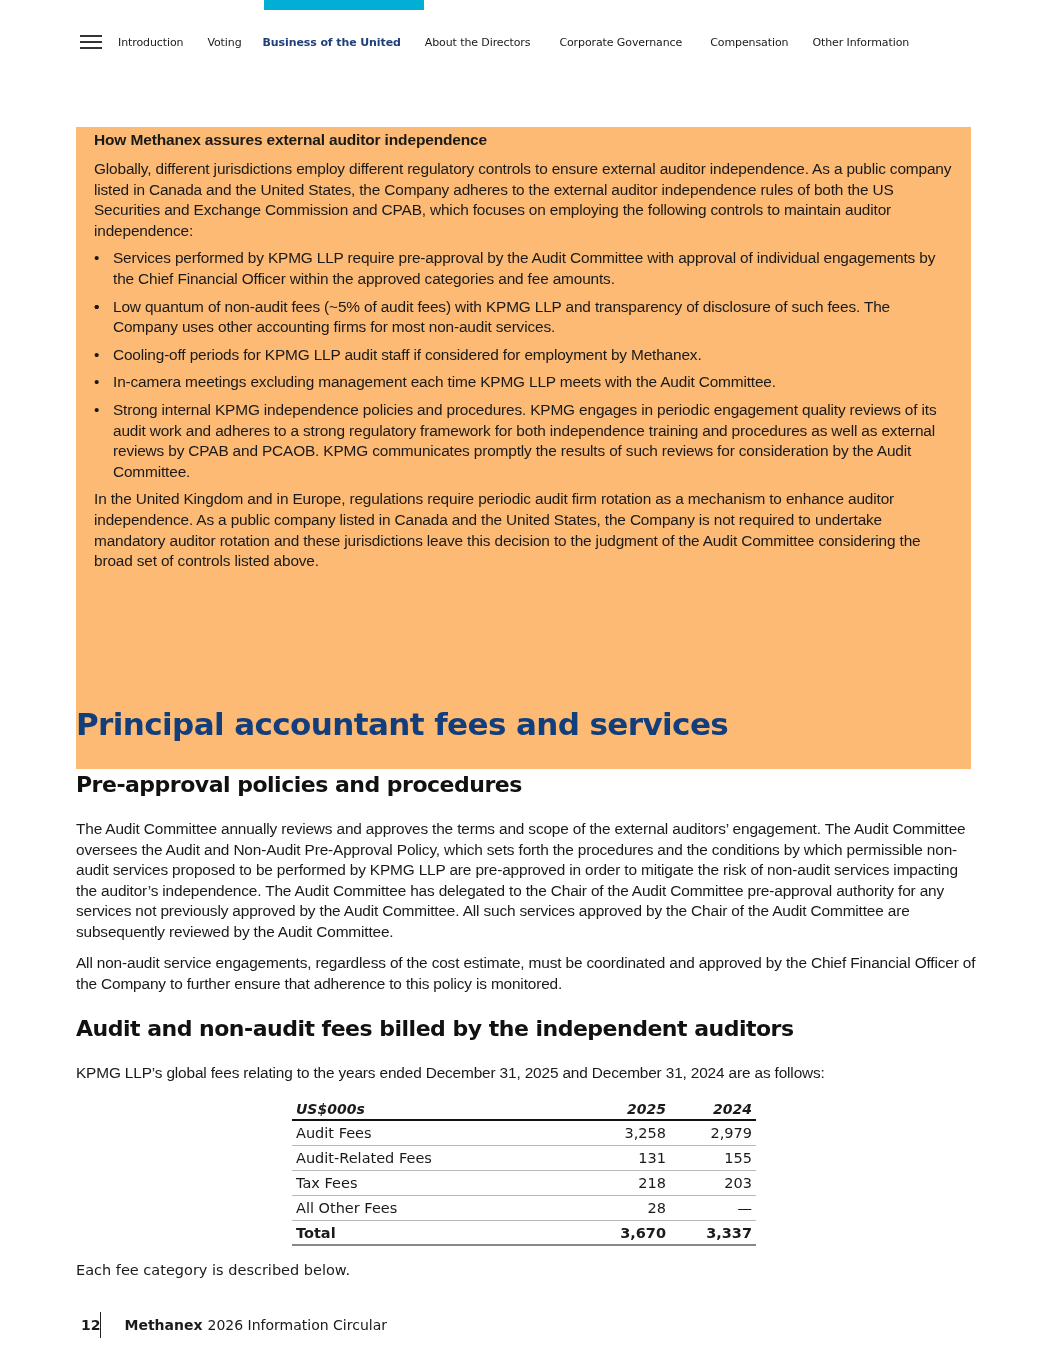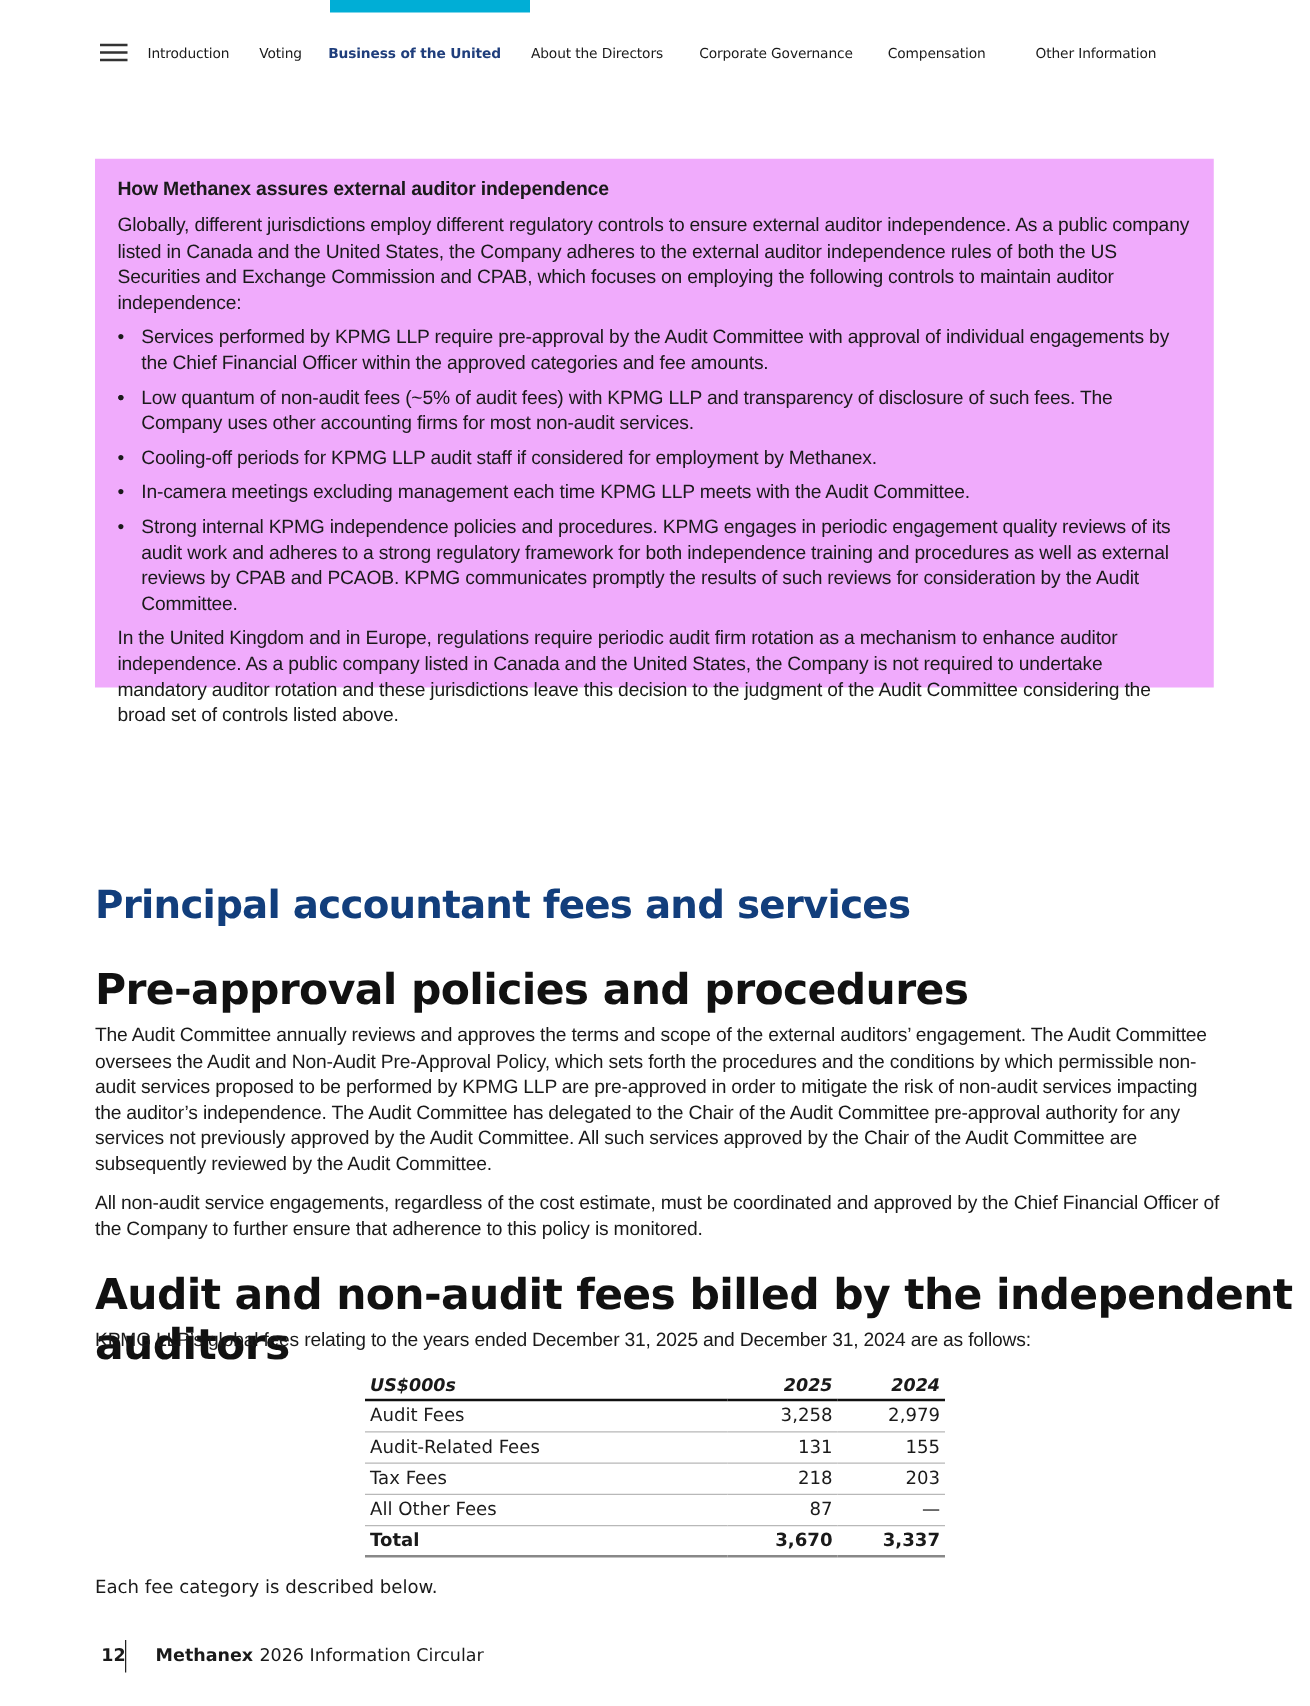--- a/index.html
+++ b/index.html
@@ -26,42 +26,42 @@
     .hamburger {
       width: 22px; height: 14px; display: flex; flex-direction: column;
       justify-content: space-between; margin-right: 16px; cursor: pointer;
     }
     .hamburger span { display: block; height: 2px; background: #333; }
     .nav-item { cursor: pointer; letter-spacing: -0.1px; }
     .nav-item.active { color: #1f3e7c; font-weight: bold; }
 
     
     .infobox {
-      position: absolute; left: 76px; top: 127px; width: 895px; height: 423px;
-      background: #f0abfc; padding: 15px 18px 0 18px;
+      position: absolute; left: 76px; top: 127px; width: 895px; height: 642px;
+      background: #fdba74; padding: 3px 18px 0 18px;
       font-family: "Liberation Sans", sans-serif;
       font-size: 15.4px; line-height: 20.6px; color: #1a1a1a;
       letter-spacing: -0.15px;
     }
     .infobox h4 { font-size: 15.5px; font-weight: bold; margin-bottom: 9px; line-height: 20px; }
     .infobox p { margin-bottom: 7px; }
     .infobox ul { list-style: none; margin-bottom: 7px; }
     .infobox li { position: relative; padding-left: 19px; margin-bottom: 7px; }
     .infobox li .bullet { position: absolute; left: 0; top: 0; }
 
     
     .h1 {
       position: absolute; left: 76px; top: 706px;
       font-family: "DejaVu Sans", sans-serif; font-weight: bold;
       font-size: 31px; color: #123e7c; letter-spacing: -0.6px;
     }
     .h2 {
       position: absolute; left: 76px;
       font-family: "DejaVu Sans", sans-serif; font-weight: bold;
-      font-size: 34px; color: #111; letter-spacing: -0.5px;
+      font-size: 22px; color: #111; letter-spacing: -0.5px;
     }
     .body-text {
       position: absolute; left: 76px; width: 900px;
       font-family: "Liberation Sans", sans-serif;
       font-size: 15.4px; line-height: 20.6px; color: #1a1a1a; letter-spacing: -0.15px;
     }
 
     
     .fee-table {
       position: absolute; left: 292px; top: 1098px; width: 464px;
@@ -106,21 +106,21 @@
     <div class="hamburger">
       <span></span>
         <span></span>
         <span></span>
     </div>
     <a class="nav-item" style="margin-right:24px">Introduction</a>
     <a class="nav-item" style="margin-right:21px">Voting</a>
     <a class="nav-item active" style="margin-right:24px">Business of the United</a>
     <a class="nav-item" style="margin-right:29px">About the Directors</a>
     <a class="nav-item" style="margin-right:28px">Corporate Governance</a>
-    <a class="nav-item" style="margin-right:40px">Compensation</a>
+    <a class="nav-item" style="margin-right:24px">Compensation</a>
     <a class="nav-item">Other Information</a>
   </nav>
 
   <section class="infobox">
     <h4>How Methanex assures external auditor independence</h4>
     <p>Globally, different jurisdictions employ different regulatory controls to ensure external auditor independence. As a public company listed in Canada and the United States, the Company adheres to the external auditor independence rules of both the US Securities and Exchange Commission and CPAB, which focuses on employing the following controls to maintain auditor independence:</p>
     <ul>
       <li><span class="bullet">•</span><span>Services performed by KPMG LLP require pre-approval by the Audit Committee with approval of individual engagements by the Chief Financial Officer within the approved categories and fee amounts.</span></li>
       <li><span class="bullet">•</span></li>
       <li><span class="bullet">•</span><span>Low quantum of non-audit fees (~5% of audit fees) with KPMG LLP and transparency of disclosure of such fees. The Company uses other accounting firms for most non-audit services.</span></li>
@@ -164,21 +164,21 @@
         <td>131</td>
         <td>155</td>
       </tr>
       <tr>
         <td>Tax Fees</td>
         <td>218</td>
         <td>203</td>
       </tr>
       <tr>
         <td>All Other Fees</td>
-        <td>87</td>
+        <td>28</td>
         <td>—</td>
       </tr>
       <tr class="total">
         <td>Total</td>
         <td>3,670</td>
         <td>3,337</td>
       </tr>
     </tbody>
   </table>
 

